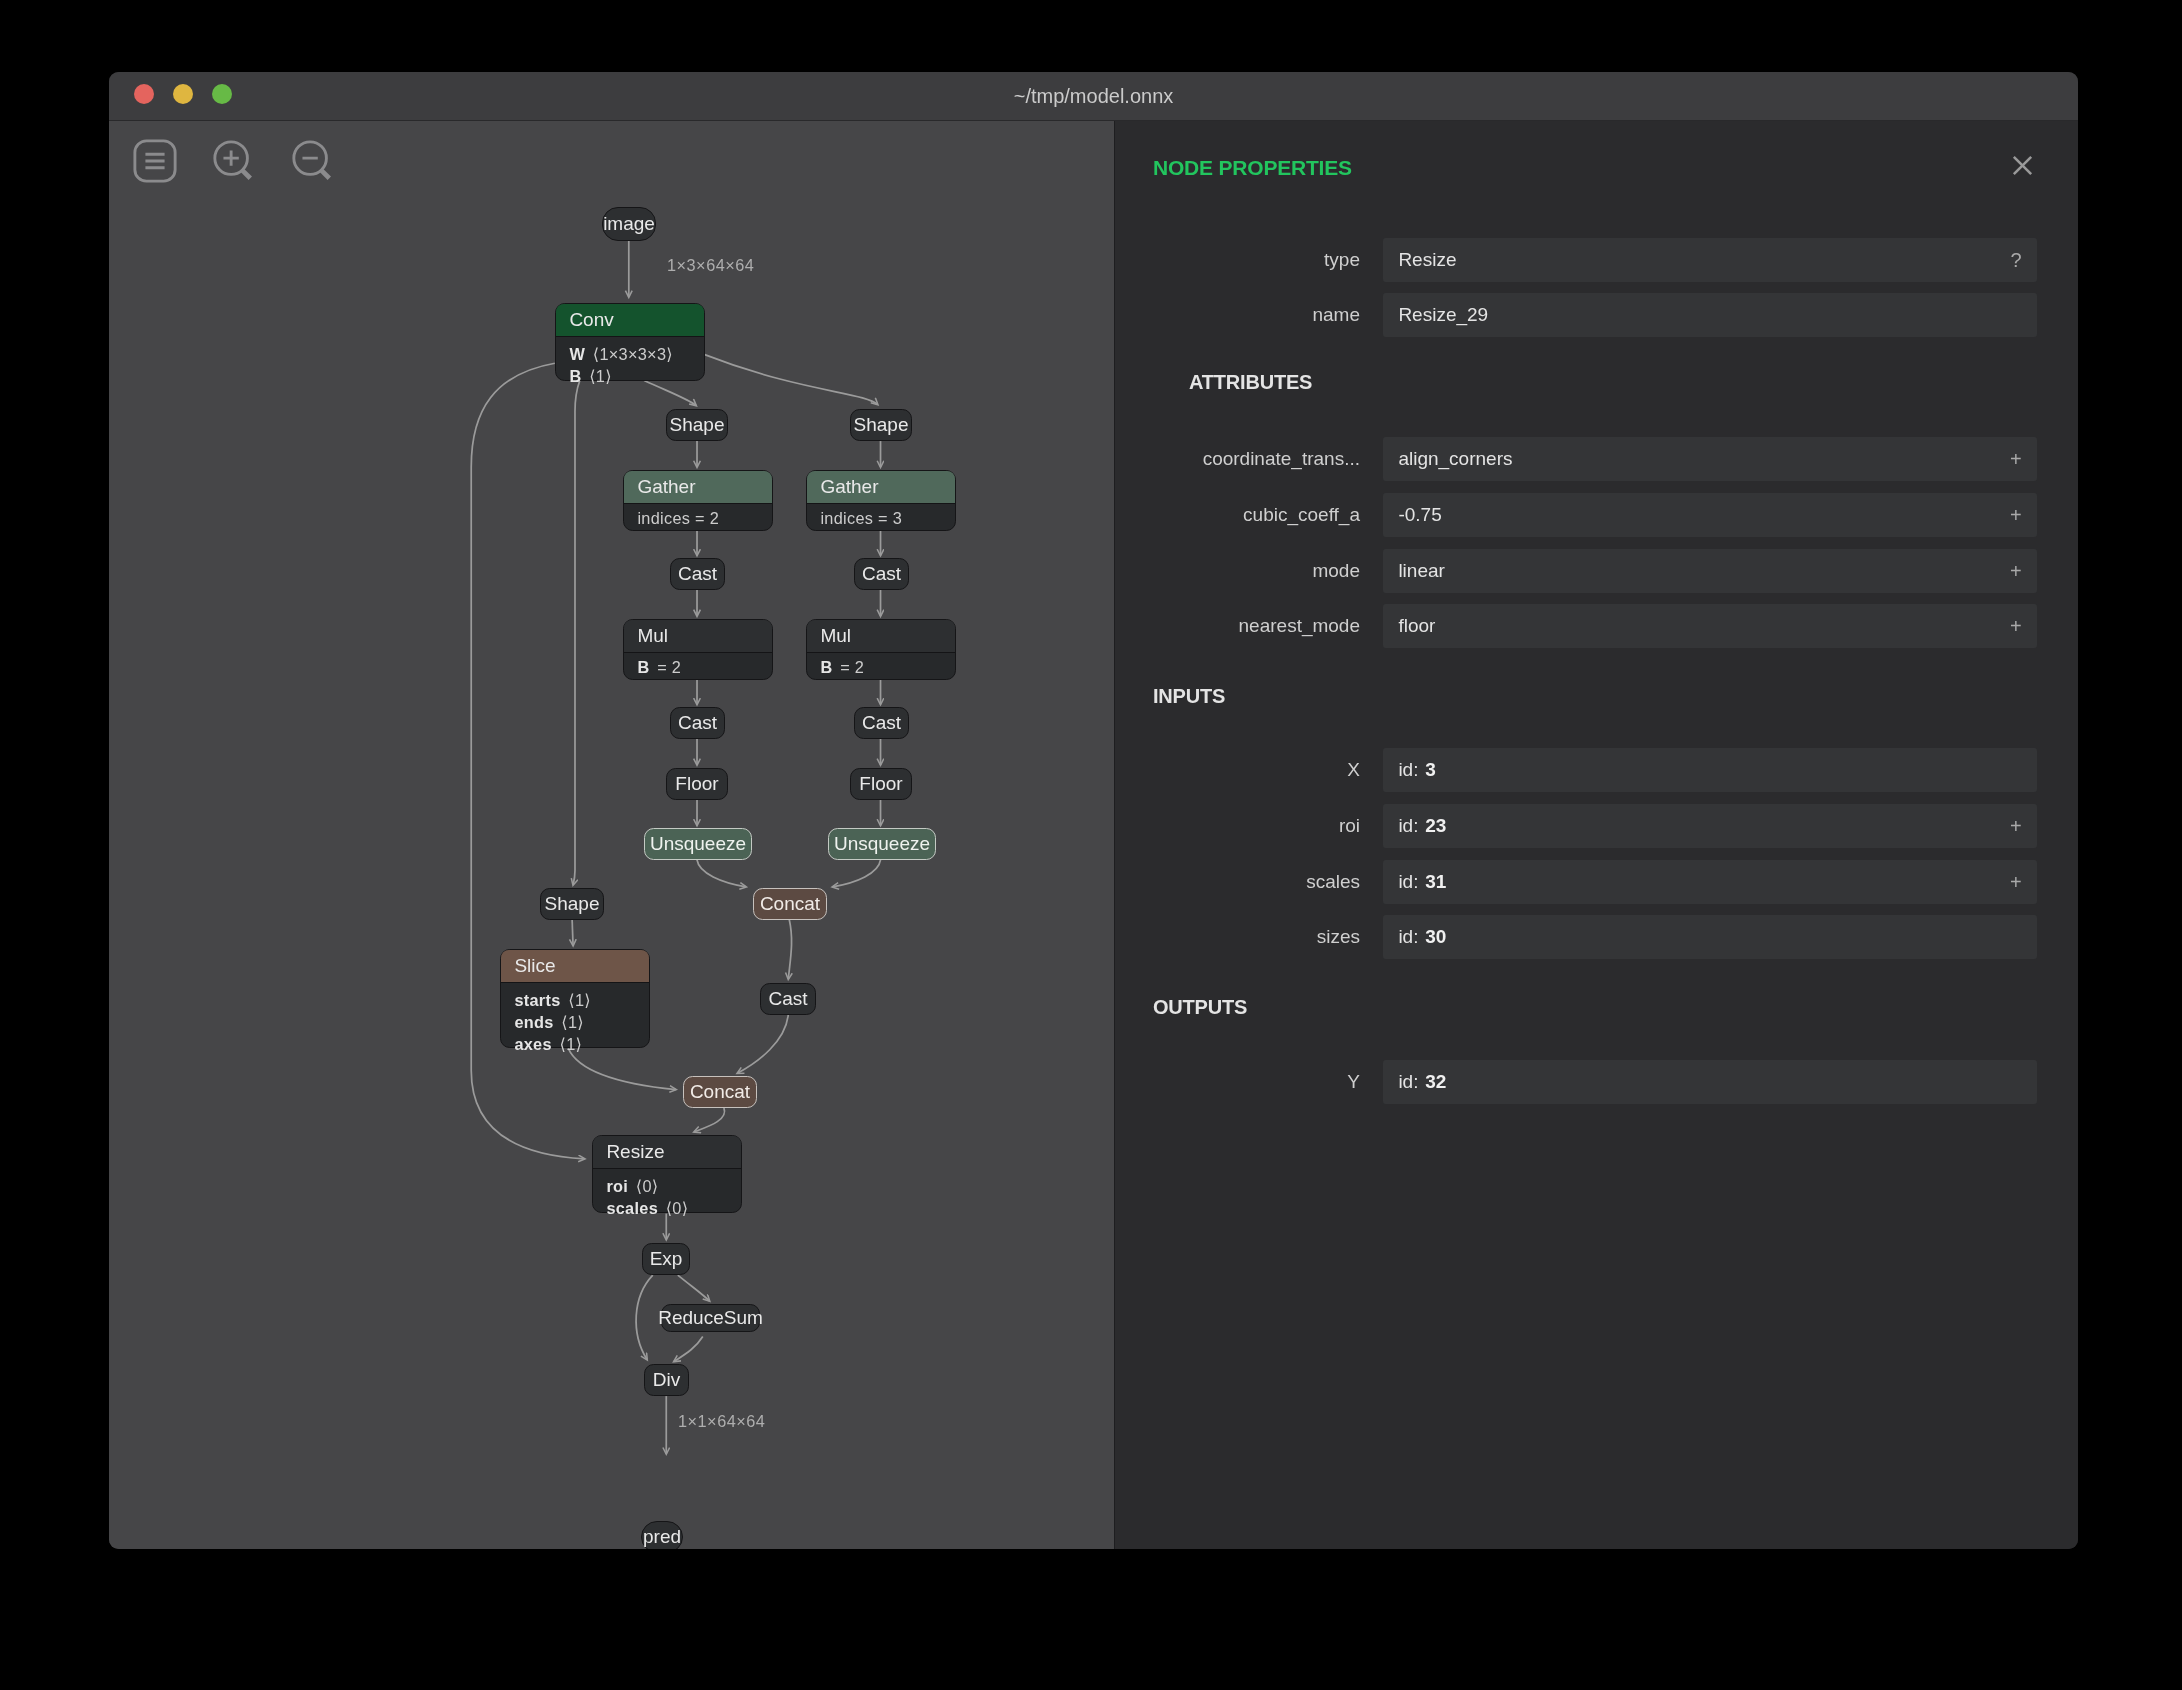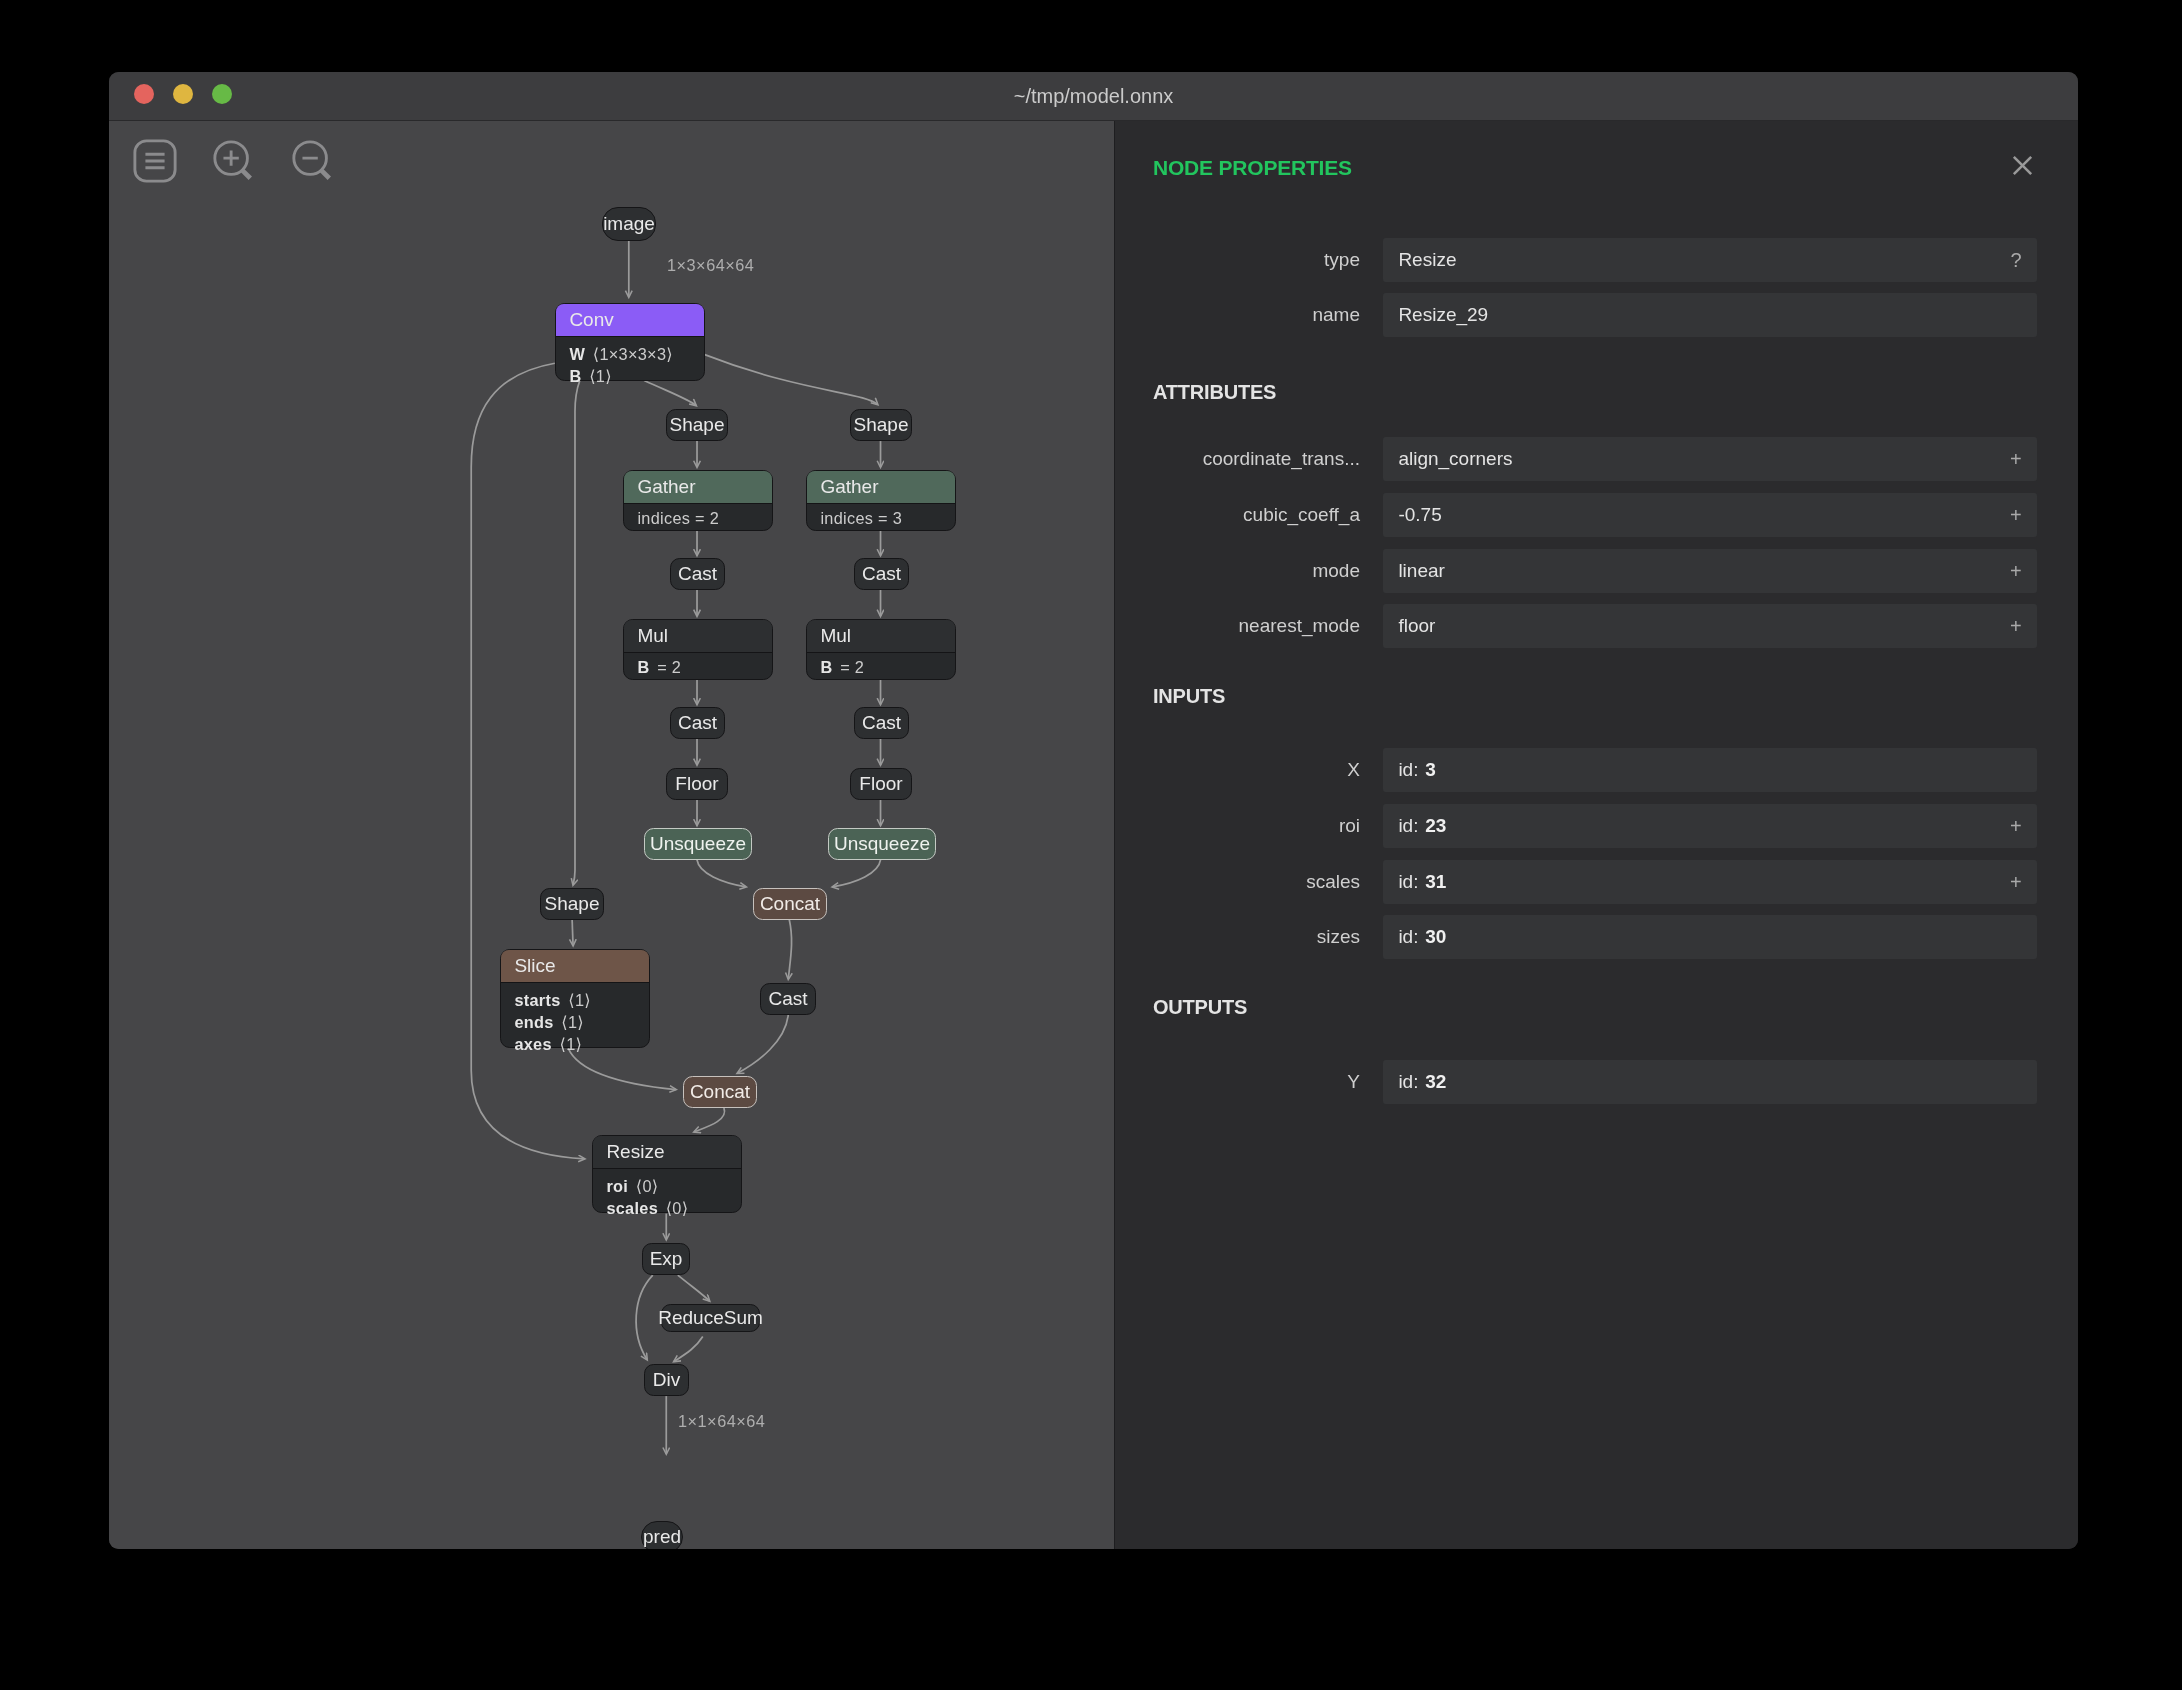--- a/index.html
+++ b/index.html
@@ -47,21 +47,21 @@
   .node.concat{background:#5c4a42;border-color:#c6c1bd;color:#f1ebe7;}
   .block{
     position:absolute;z-index:3;box-sizing:border-box;
     background:#27292b;border:1.9px solid #151517;border-radius:9.6px;
     color:#e9e9e9;display:block;padding:0;white-space:nowrap;
   }
   .block .hdr{
     height:32px;line-height:32px;padding:0 13.4px;font-size:19px;
     border-radius:7.7px 7.7px 0 0;background:#2d2f31;
   }
-  .block .hdr.conv{background:#8b5cf6;}
+  .block .hdr.conv{background:#14532d;}
   .block .hdr.gather{background:#50695b;}
   .block .hdr.slice{background:#6e5548;}
   .block .body{
     border-top:1.9px solid #141416;padding:5.8px 13.4px 7.7px;font-size:16.3px;
     color:#cdcdcd;line-height:22px;letter-spacing:0.3px;
   }
   .block .body b{color:#e6e6e6;font-weight:bold;margin-right:7.7px;}
   
   .panel{flex:1;background:#2b2b2d;position:relative;}
   .panel-header{
@@ -303,21 +303,21 @@
           <span class="suffix">?</span>
         </div>
       </div>
       <div class="prow" style="top:172px;">
         <span class="plabel">name</span>
         <div class="pfield">
           <span>Resize_29</span>
         </div>
       </div>
 
-      <div class="section-h" style="top:260px;">ATTRIBUTES</div>
+      <div class="section-h" style="top:250px;margin-left:36px;">ATTRIBUTES</div>
 
       <div class="prow" style="top:316px;">
         <span class="plabel">coordinate_trans...</span>
         <div class="pfield">
           <span>align_corners</span>
           <span class="suffix">+</span>
         </div>
       </div>
       <div class="prow" style="top:372px;">
         <span class="plabel">cubic_coeff_a</span>

